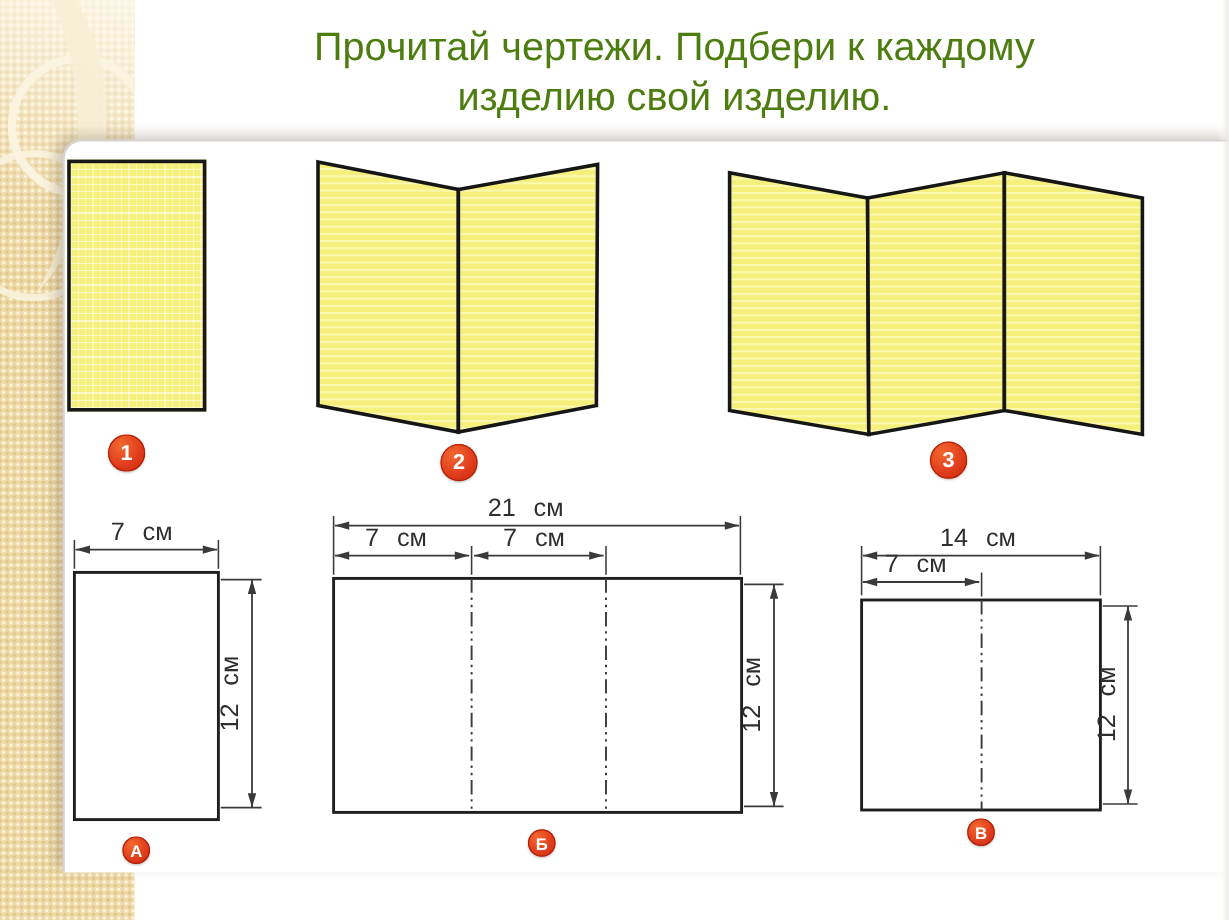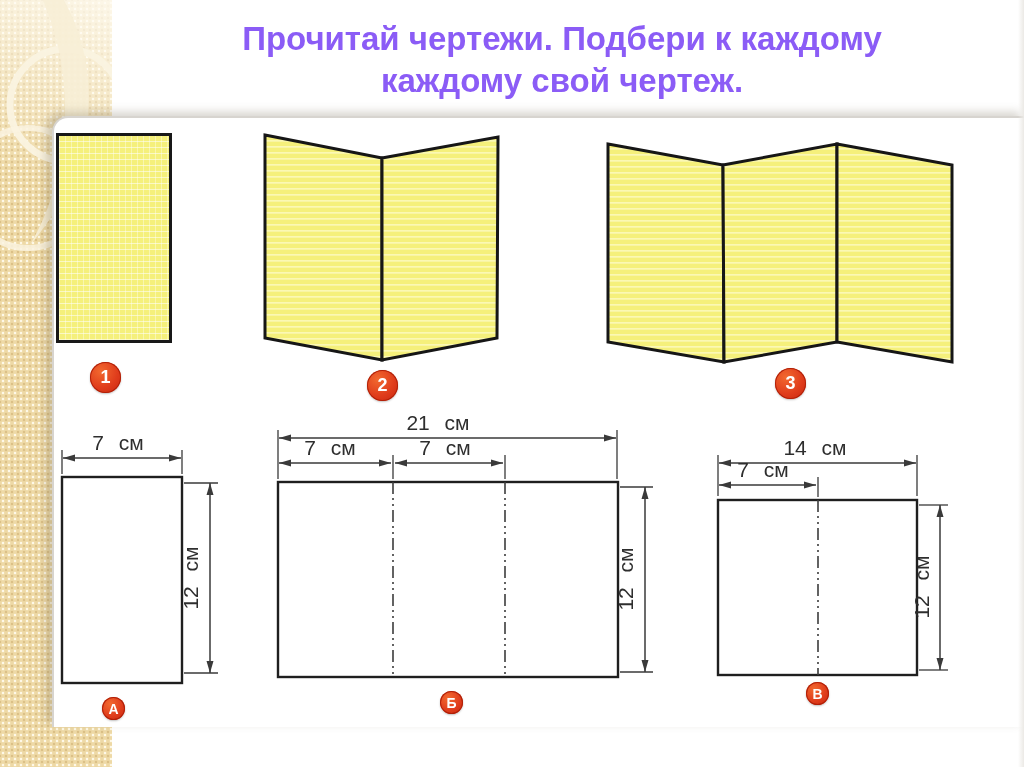--- a/index.html
+++ b/index.html
@@ -25,21 +25,21 @@
     position:absolute;left:52px;top:116px;width:972px;height:609px;z-index:2;
     background:#ffffff;border-top-left-radius:16px;
     border-top:2px solid #d7d4cf;border-left:2px solid #d7d4cf;
     box-shadow:-6px -4px 10px rgba(110,100,80,.28);
   }
   .right-strip{position:absolute;right:0;top:0;width:6px;height:767px;z-index:6;
     background:linear-gradient(to left,#ebe9e5,rgba(235,233,229,0));}
 
   
   .title{position:absolute;left:112px;right:12px;top:18px;z-index:4;text-align:center;
-    color:#8b5cf6;font-weight:700;font-size:33px;line-height:1.27;}
+    color:#4d7c0f;font-weight:400;font-size:33px;line-height:1.27;}
 
   
   .sheet1{
     position:absolute;left:56px;top:133px;width:110px;height:204px;z-index:3;
     border:3px solid #181818;
     background-color:#f5f07b;
     background-image:
       repeating-linear-gradient(0deg, rgba(255,255,255,.55) 0 1px, rgba(255,255,255,0) 1px 6px),
       repeating-linear-gradient(90deg, rgba(255,255,255,.38) 0 1px, rgba(255,255,255,0) 1px 6px);
   }
@@ -70,21 +70,21 @@
       <circle cx="28" cy="188" r="60" fill="none" stroke="rgba(250,243,224,.85)" stroke-width="6"></circle>
       <path d="M58,-10 C108,70 96,170 30,245 C72,175 78,70 38,-10 Z" fill="rgba(247,238,214,.9)"></path>
     </svg>
   </div>
 
   <div class="panel"></div>
   <div class="right-strip"></div>
 
   <div class="title">
     <div>Прочитай чертежи. Подбери к каждому</div>
-    <div>каждому свой чертеж.</div>
+    <div>изделию свой изделию.</div>
   </div>
 
   <div class="sheet1"></div>
   <div class="badge num" style="left:90px;top:362px;">1</div>
 
   <svg class="abs" style="left:258px;top:128px;" width="248" height="240" viewBox="0 0 248 240">
     <defs>
       <pattern id="ruled2" width="8" height="6" patternUnits="userSpaceOnUse">
         <rect width="8" height="6" fill="#f5f07b"></rect>
         <rect width="8" height="1.7" fill="#fbf8b4"></rect>

